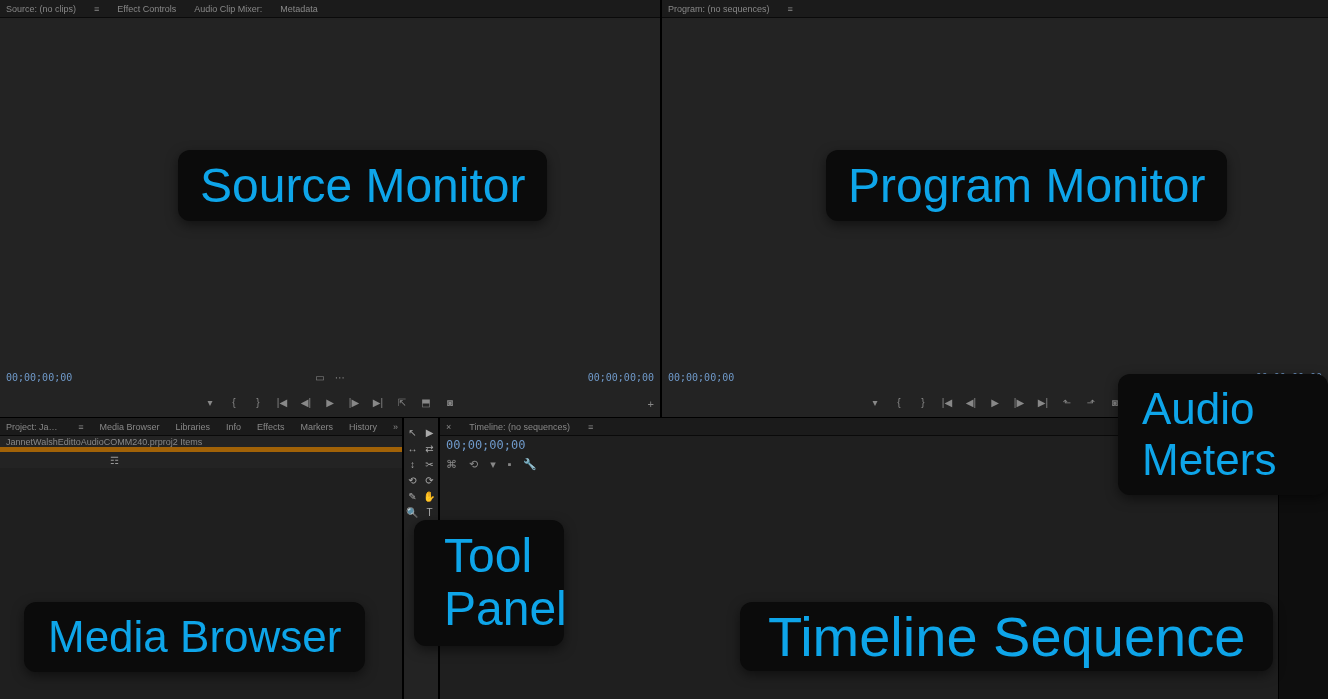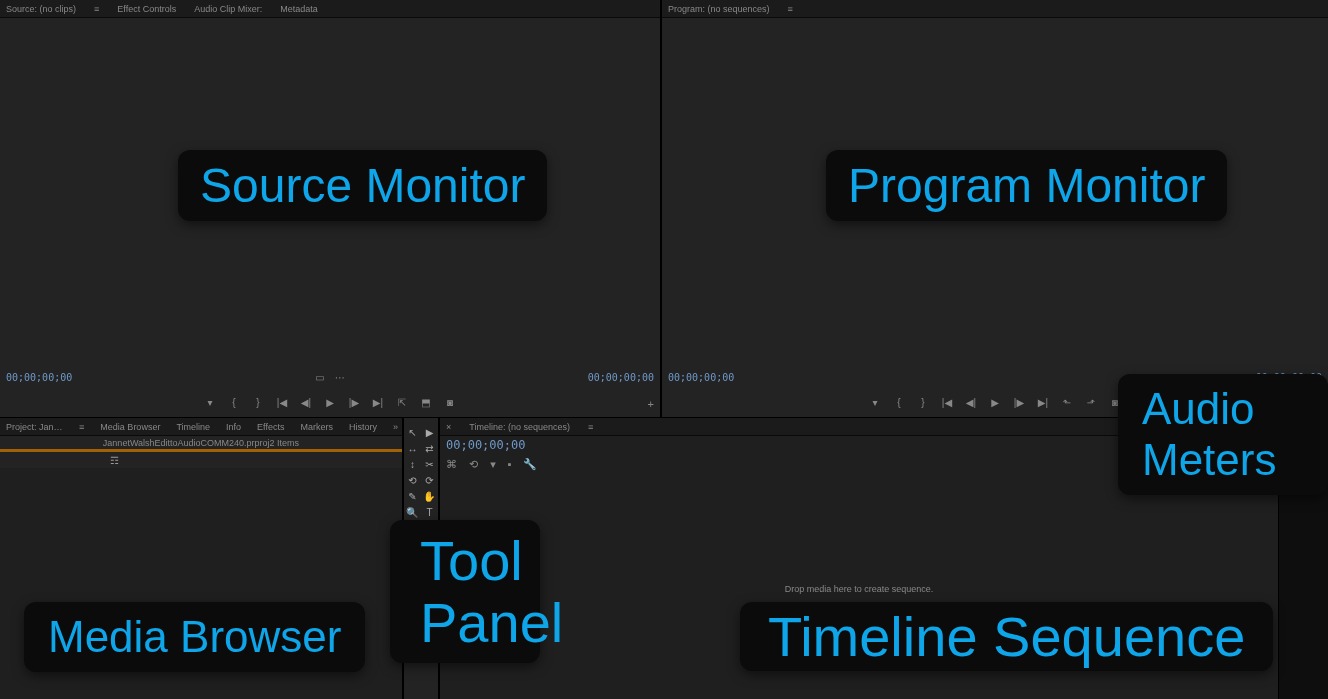--- a/index.html
+++ b/index.html
@@ -94,23 +94,23 @@
     border-right: 2px solid #000;
   }
   .panel-project .tabbar { gap: 8px; }
   .proj-subbar {
     height: 16px;
     background:#232323;
     font-size:9px;
     color:#888;
     padding-left: 6px;
     display:flex;
-    justify-content:center;
+    justify-content:flex-start;
     align-items:center;
-    border-bottom: 3px solid #a16207;
+    border-bottom: 5px solid #a16207;
   }
   .proj-breadcrumb {
     height:16px;
     background:#232323;
     display:flex;
     align-items:center;
     padding-left: 110px;
     color:#999;
     font-size:10px;
   }
@@ -199,21 +199,21 @@
     padding: 8px 22px;
     font-family: "Gill Sans", "Helvetica Neue", Helvetica, Arial, sans-serif;
     font-weight:400;
     white-space:nowrap;
     box-shadow: 0 4px 12px rgba(0,0,0,0.5);
     pointer-events:none;
   }
   .ov-source { top:150px; left:178px; font-size:48px; }
   .ov-program { top:150px; left:826px; font-size:48px; }
   .ov-media { top:602px; left:24px; font-size:44px; padding:10px 24px; }
-  .ov-tool { top:520px; left:390px; font-size:56px; padding:10px 30px; line-height:1.1; white-space:normal; width:150px; }
+  .ov-tool { top:520px; left:414px; font-size:48px; padding:10px 30px; line-height:1.1; white-space:normal; width:150px; }
   .ov-timeline { top:602px; left:740px; font-size:56px; padding:2px 28px; }
   .ov-audio { top:374px; left:1118px; font-size:44px; padding:10px 24px; line-height:1.15; white-space:normal; }
   .arrow-more { color:#888; font-size:9px; }
 </style>
 </head>
 <body>
 
 <div class="top-row">
 
   <div class="panel-source">
@@ -279,21 +279,21 @@
   </div>
 </div>
 
 <div class="bottom-row">
 
   <div class="panel-project">
     <div class="tabbar">
       <span style="max-width:110px; overflow:hidden; text-overflow:ellipsis;">Project: JannetWalshEdittoAudioCOMM240</span>
       <span class="menu-icon">≡</span>
       <span>Media Browser</span>
-      <span>Timeline</span>
+      <span>Libraries</span>
       <span>Info</span>
       <span>Effects</span>
       <span>Markers</span>
       <span>History</span>
       <span class="arrow-more">»</span>
     </div>
     <div class="proj-subbar">
       <span>JannetWalshEdittoAudioCOMM240.prproj</span>
       <span style="margin-right:6px;">2 Items</span>
     </div>
@@ -336,21 +336,20 @@
       <span class="menu-icon">≡</span>
     </div>
     <div class="tl-time">00;00;00;00</div>
     <div class="tl-toolbar">
       <span>⌘</span>
       <span>⟲</span>
       <span>▾</span>
       <span>▪</span>
       <span>🔧</span>
     </div>
-    <div class="tl-drop">Drop media here to create sequence.</div>
   </div>
 
   <div class="panel-audiometer"></div>
 </div>
 
 <div class="overlay ov-source">Source Monitor</div>
 <div class="overlay ov-program">Program Monitor</div>
 <div class="overlay ov-media">Media Browser</div>
 <div class="overlay ov-tool">Tool Panel</div>
 <div class="overlay ov-timeline">Timeline Sequence</div>

